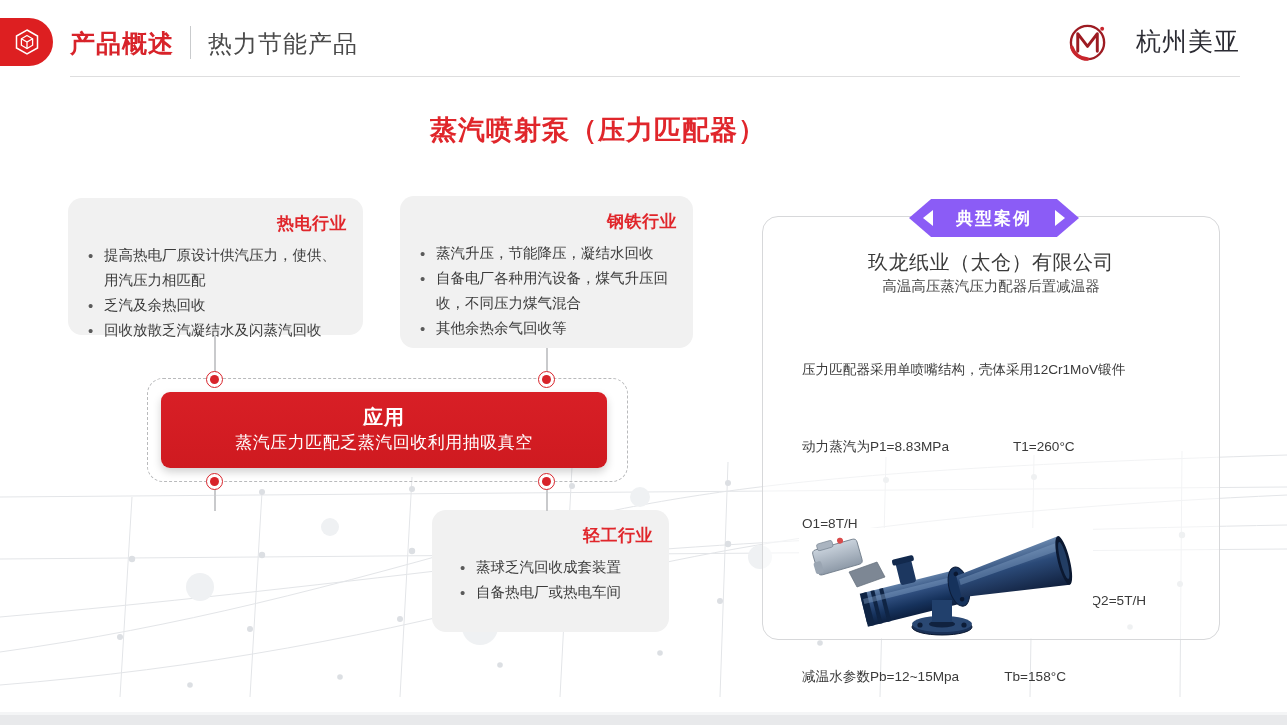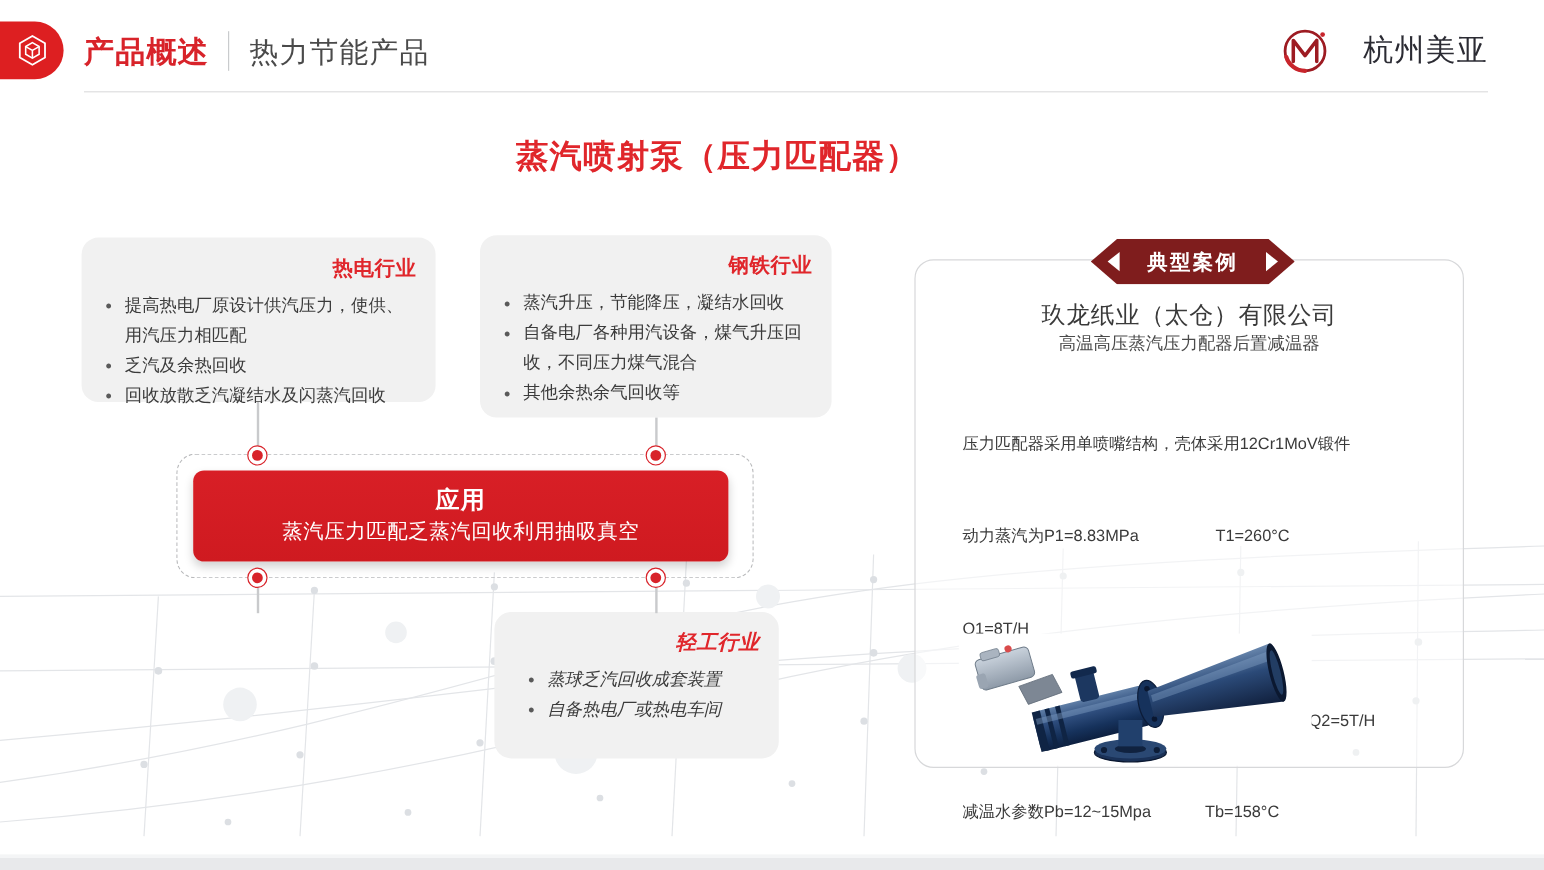--- a/index.html
+++ b/index.html
@@ -133,21 +133,21 @@
     content: "\2022";
     position: absolute;
     left: 4px; top: 0;
     color: #5a5a5a;
     font-size: 15px;
   }
 
   #card-tl { left: 68px;  top: 198px; width: 295px; height: 137px; }
   #card-tr { left: 400px; top: 196px; width: 293px; height: 152px; }
   #card-bl { left: 68px;  top: 510px; width: 295px; height: 122px; }
-  #card-br { left: 412px; top: 510px; width: 237px; height: 122px; font-style: italic; }
+  #card-br { left: 432px; top: 510px; width: 237px; height: 122px; }
   #card-br li { padding-left: 28px; }
   #card-br li::before { left: 12px; }
 
   
   .dash-box {
     position: absolute;
     left: 147px; top: 378px;
     width: 481px; height: 104px;
     border: 1.5px dashed #b9babc;
     border-radius: 16px;
@@ -210,21 +210,21 @@
     left: 762px; top: 216px;
     width: 458px; height: 424px;
     border: 1.2px solid #d7d8da;
     border-radius: 16px;
     background: rgba(255,255,255,0.55);
   }
   .case-banner {
     position: absolute;
     left: 909px; top: 199px;
     width: 170px; height: 38px;
-    background: #7f1d1d;
+    background: #8b5cf6;
     clip-path: polygon(0% 50%, 13% 0%, 87% 0%, 100% 50%, 87% 100%, 13% 100%);
     display: flex; align-items: center; justify-content: center;
   }
   .case-banner-label {
     font-size: 17px; font-weight: bold; color: #ffffff; letter-spacing: 2px;
   }
   .case-banner-arrow {
     position: absolute;
     top: 11px;
     width: 0; height: 0;

